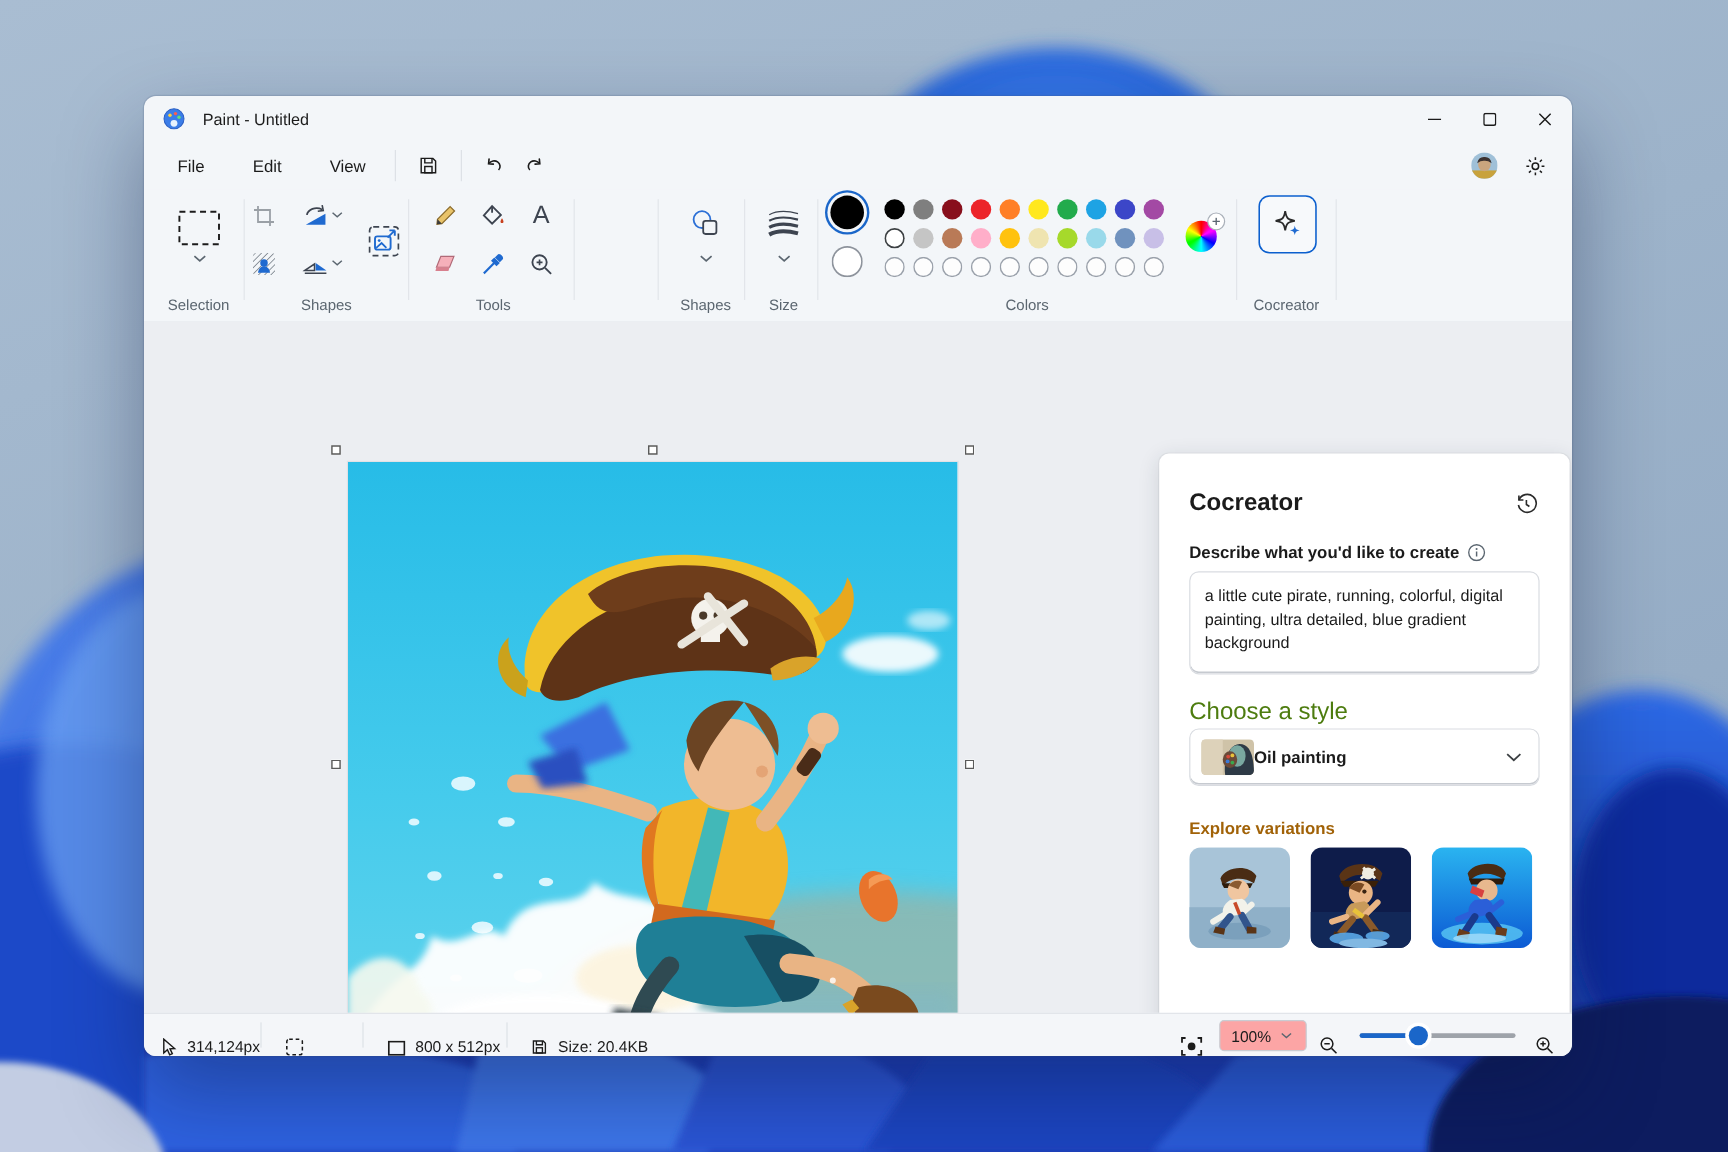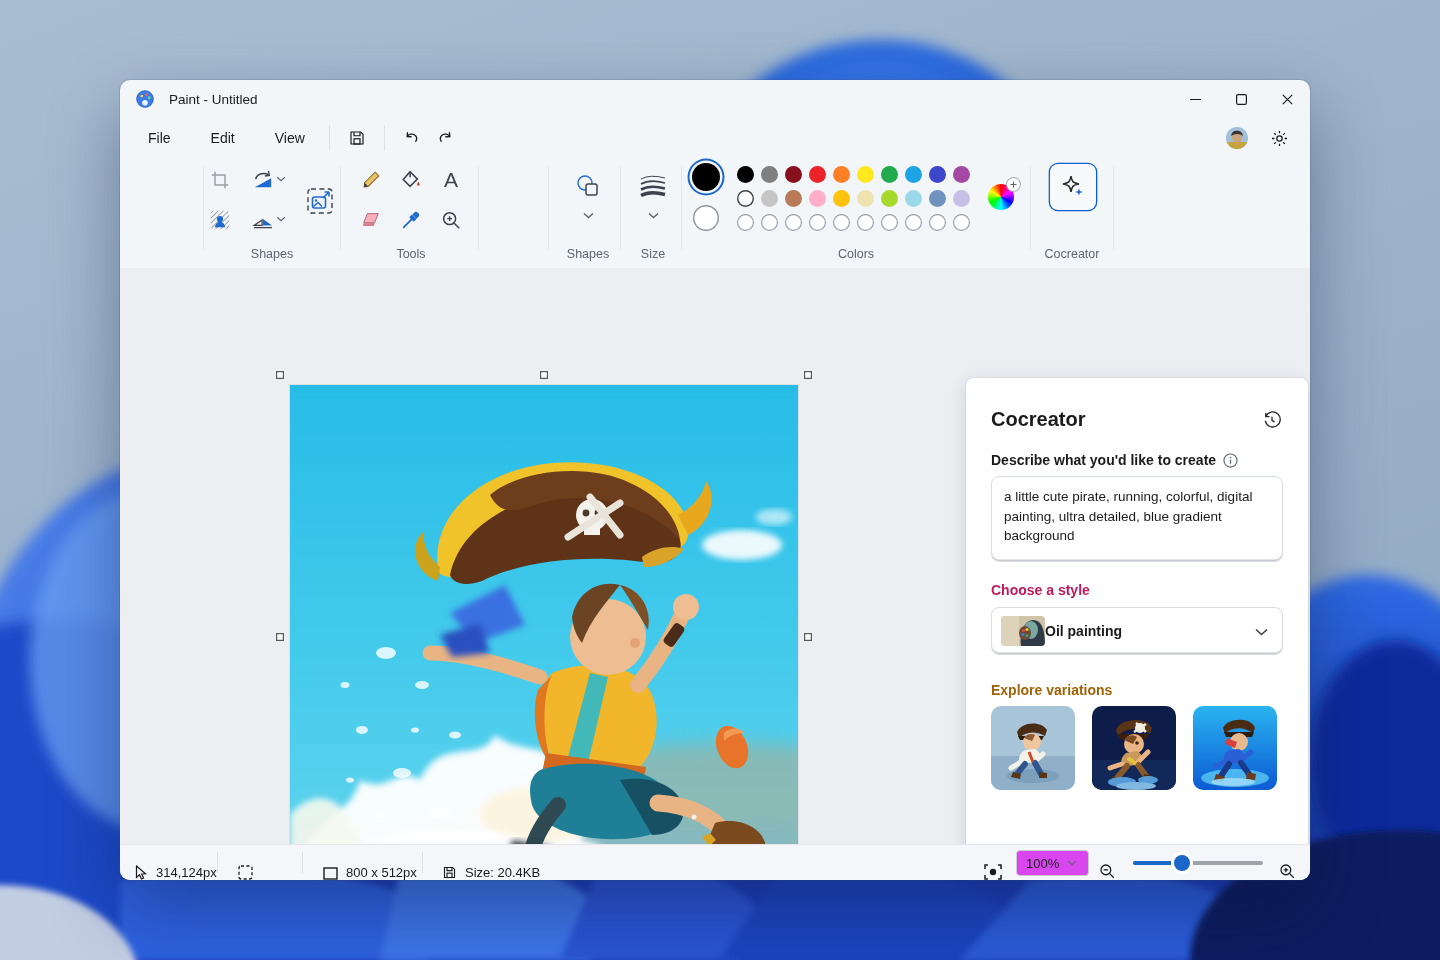--- a/index.html
+++ b/index.html
@@ -50,36 +50,36 @@
   .handle{position:absolute;width:8px;height:8px;background:#fff;box-shadow:inset 0 0 0 1.2px #5a5a5a;}
   
   .panel{position:absolute;left:846px;top:110px;width:342px;height:560px;background:#fff;border-radius:8px;
     box-shadow:0 4px 18px rgba(30,40,60,.14),0 0 0 1px rgba(0,0,0,.04);}
   .panel-title{position:absolute;left:25px;top:30px;font-size:20px;font-weight:700;color:#1b1b1b;}
   .history-ic{position:absolute;right:26px;top:32px;}
   .describe{position:absolute;left:25px;top:74px;font-size:14px;font-weight:700;color:#1b1b1b;display:flex;align-items:center;gap:7px;}
   .prompt-box{position:absolute;left:25px;top:98px;width:266px;height:64px;border:1px solid #d9dce1;border-radius:8px;
     background:#fff;padding:10px 12px;font-size:13.5px;line-height:1.45;color:#1b1b1b;resize:none;
     font-family:"Liberation Sans","DejaVu Sans",sans-serif;box-shadow:inset 0 -1.5px 0 #c6cad0;}
-  .style-label{position:absolute;left:25px;top:204px;font-size:14px;font-weight:700;color:#be185d;}
+  .style-label{position:absolute;left:25px;top:204px;font-size:20px;font-weight:400;color:#4d7c0f;}
   .style-dd{position:absolute;left:25px;top:229px;width:290px;height:46px;border:1px solid #d9dce1;border-radius:8px;
     background:#fff;display:flex;align-items:center;box-shadow:inset 0 -1.5px 0 #c6cad0;}
   .style-thumb{width:44px;height:30px;border-radius:4px;margin-left:9px;overflow:hidden;}
   .style-value{font-size:14px;font-weight:700;color:#1b1b1b;}
   .style-chev{position:absolute;right:14px;}
   .variations-label{position:absolute;left:25px;top:304px;font-size:14px;font-weight:700;color:#a16207;}
   .thumbs{position:absolute;left:25px;top:328px;display:flex;gap:17px;}
   .vthumb{width:84px;height:84px;border-radius:10px;overflow:hidden;}
   
   .statusbar{position:absolute;left:0;bottom:0;right:0;height:35px;background:#f4f6f9;border-top:1px solid #e2e5ea;
     font-size:13px;color:#1b1b1b;}
   .sb{position:absolute;top:0;height:35px;display:flex;align-items:flex-end;gap:8px;}
   .sbdiv{position:absolute;top:7px;width:1px;height:21px;background:#dde1e6;}
   .zoombox{position:absolute;left:896px;top:5px;width:62px;height:24px;border:1px solid #c9ccd2;border-radius:4px;
-    background:#d946ef;display:flex;align-items:center;font-size:13px;padding-left:9px;gap:8px;}
+    background:#fca5a5;display:flex;align-items:center;font-size:13px;padding-left:9px;gap:8px;}
   .sslider{position:absolute;left:1013px;top:16px;width:130px;height:3.5px;border-radius:2px;background:#9ea3aa;}
   .sslider .fill{position:absolute;left:0;top:0;height:3.5px;width:38%;background:#1a66c9;border-radius:2px;}
   .sslider .thumb{position:absolute;left:calc(38% - 8px);top:-6.5px;width:16px;height:16px;border-radius:50%;
     background:#1a66c9;box-shadow:0 0 0 3px #fff,0 0 3px rgba(0,0,0,.25);}
 </style>
 </head>
 <body>
 
 <div class="desktop">
   <svg width="1440" height="960" viewBox="0 0 1440 960">
@@ -195,20 +195,33 @@
     <div class="mbtn">
       <svg width="19" height="19" viewBox="0 0 24 24" fill="none" stroke="#1b1b1b" stroke-width="1.6">
         <circle cx="12" cy="12" r="3.4"></circle>
         <path d="M12 2.5 v3 M12 18.5 v3 M2.5 12 h3 M18.5 12 h3 M5.2 5.2 l2.1 2.1 M16.7 16.7 l2.1 2.1 M18.8 5.2 l-2.1 2.1 M7.3 16.7 l-2.1 2.1"></path>
       </svg>
     </div>
   </div>
 
   <div class="ribbon">
 
+    <div class="rgroup" style="left:8px;width:75px;">
+      <div class="icon-abs" style="left:17px;top:14px;width:42px;height:36px;">
+        <svg width="36" height="30" viewBox="0 0 36 30">
+          <rect x="1.5" y="1.5" width="33" height="27" fill="none" stroke="#1b1b1b" stroke-width="1.6" stroke-dasharray="5 3.6"></rect>
+        </svg>
+      </div>
+      <div class="chev" style="left:31px;top:52px;">
+        <svg width="11" height="7" viewBox="0 0 11 7">
+            <path d="M1 1.5 L5.5 5.5 L10 1.5" fill="none" stroke="#5b6670" stroke-width="1.4"></path>
+          </svg>
+      </div>
+      <div class="rlabel">Selection</div>
+    </div>
     <div class="rdiv" style="left:83px;"></div>
 
     <div class="rgroup" style="left:88px;width:128px;">
       <div class="icon-abs" style="left:-2px;top:8px;">
         <svg width="20" height="20" viewBox="0 0 24 24" fill="none" stroke="#9aa0a6" stroke-width="1.8">
           <path d="M6 2 v16 h16"></path>
             <path d="M2 6 h16 v16"></path>
         </svg>
       </div>
       <div class="icon-abs" style="left:41px;top:8px;">

